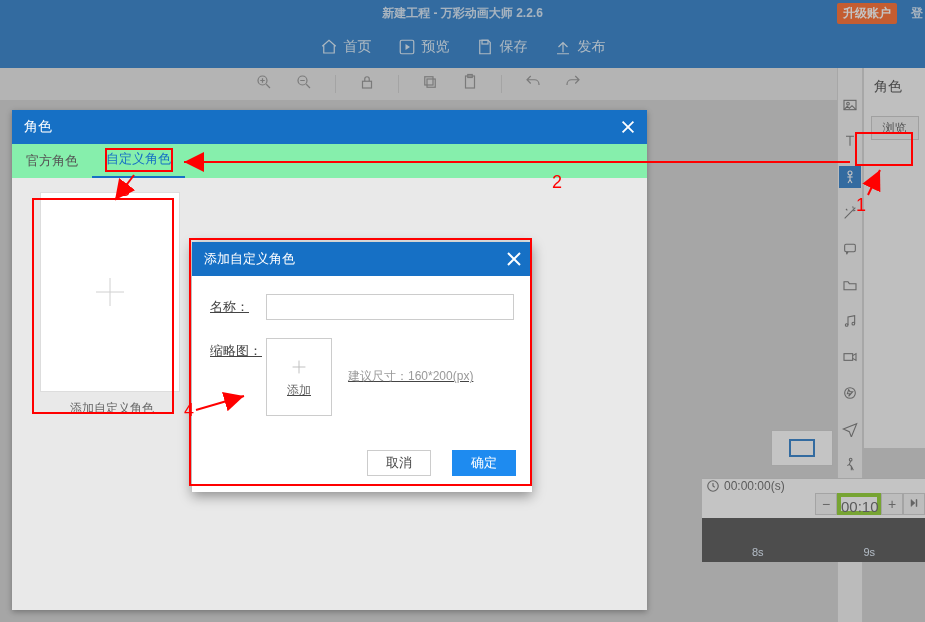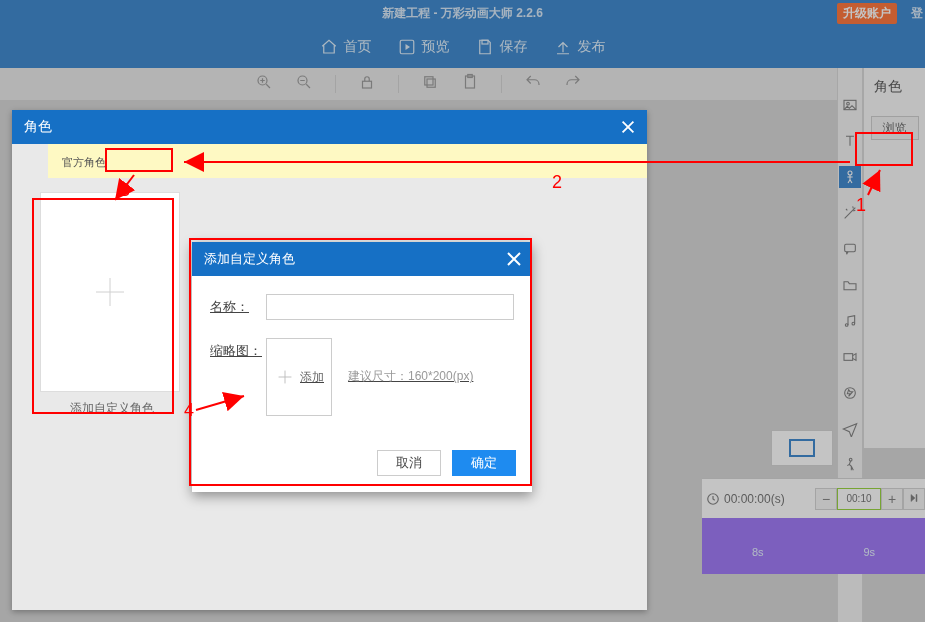--- a/index.html
+++ b/index.html
@@ -31,55 +31,55 @@
   
   .right-inspect { position:absolute; right:0; top:68px; width:62px; height:380px; background:#f7f7f7; border-left:1px solid #d0d0d0; }
   .right-inspect .head { padding:10px 0 6px 10px; font-size:14px; color:#333; }
   .right-inspect .browse { margin:14px auto 0; width:48px; height:24px; background:#f0f0f0; border:1px solid #c6c6c6; font-size:12px; text-align:center; line-height:22px; color:#444; }
 
   
   .framebox { position:absolute; right:92px; top:430px; width:62px; height:36px; background:#fff; border:1px solid #ccc; display:flex; align-items:center; justify-content:center; }
   .framebox .inner { width:26px; height:18px; border:2px solid #1670c5; }
 
   
-  .timeline { position:absolute; left:702px; right:0; top:478px; height:40px; background:#fff; border-top:1px solid #ccc; display:flex; align-items:center; font-size:12px; color:#555; }
+  .timeline { position:absolute; left:702px; right:0; top:478px; height:40px; background:#fff; border-top:1px solid #ccc; display:flex; align-items:flex-start; font-size:12px; color:#555;flex-direction:column; }
   .timeline .clock { margin-left:4px; display:flex; align-items:center; gap:4px; }
   .timeline .tstep { margin-left:auto; display:flex; align-items:center; }
   .timeline .btn { width:22px; height:22px; border:1px solid #ccc; background:#f4f4f4; text-align:center; line-height:20px; font-size:14px; color:#666; }
-  .timeline .val { width:44px; height:22px; border:1px solid #84cc16; background:#fff; text-align:center; line-height:20px; font-size:10px; }
-  .ruler { position:absolute; left:702px; right:0; top:518px; height:56px; background:#8b5cf6;text-align:center; }
+  .timeline .val { width:44px; height:22px; border:4px solid #84cc16; background:#fff; text-align:center; line-height:20px; font-size:15px; }
+  .ruler { position:absolute; left:702px; right:0; top:518px; height:44px; background:#404040;text-align:center; }
   .ruler .ticklabels { position:absolute; top:28px; left:0; right:0; display:flex; justify-content:space-around; font-size:11px; color:#e1efff; }
 
   
   .dim { position:absolute; inset:0; background:rgba(100,100,100,0.38); }
 
   
   .roles-panel { position:absolute; left:12px; top:110px; width:635px; height:500px; background:#e9e9e9; box-shadow:0 2px 6px rgba(0,0,0,.3); }
   .roles-panel .hdr { height:34px; background:#1670c5; color:#fff; font-size:14px; display:flex; align-items:center; padding:0 12px; position:relative; }
   .roles-panel .hdr .close { position:absolute; right:10px; top:8px; width:18px; height:18px; }
-  .roles-panel .tabs { height:34px; background:#fef9c3; display:flex; align-items:flex-end; font-size:11px;margin-left:36px; }
+  .roles-panel .tabs { height:34px; background:#86efac; display:flex; align-items:flex-end; font-size:13px; }
   .roles-panel .tabs .tab { padding:8px 14px; color:#555; }
   .roles-panel .tabs .tab.active { color:#1670c5; border-bottom:2px solid #1670c5; }
   .roles-panel .body { position:relative; height:432px; background:#e9e9e9; }
   .add-card { position:absolute; left:28px; top:14px; width:140px; height:200px; background:#fff; border:1px solid #ddd; display:flex; align-items:center; justify-content:center; }
   .add-card svg { stroke:#d0d0d0; }
   .add-card-label { position:absolute; left:30px; top:222px; width:140px; text-align:center; font-size:12px; color:#666; }
 
   
   .modal { position:absolute; left:180px; top:64px; width:340px; background:#fff; box-shadow:0 4px 12px rgba(0,0,0,.4); }
   .modal .mhdr { height:34px; background:#1670c5; color:#fff; font-size:13px; display:flex; align-items:center; padding:0 12px; position:relative; }
   .modal .mhdr .close { position:absolute; right:8px; top:7px; width:20px; height:20px; }
   .modal .mbody { padding:18px 18px 6px; font-size:13px; color:#444;text-decoration:underline; }
   .modal .row { display:flex; align-items:flex-start; margin-bottom:18px; }
   .modal .row .lbl { width:56px; padding-top:4px; }
   .modal .row input[type=text] { flex:1; height:26px; border:1px solid #ccc; padding:2px 6px; }
-  .thumb-add { width:66px; height:78px; border:1px solid #ccc; display:flex; flex-direction:row; align-items:center; justify-content:center; gap:4px; font-size:12px; color:#666; }
+  .thumb-add { width:66px; height:78px; border:1px solid #ccc; display:flex; flex-direction:column; align-items:center; justify-content:center; gap:4px; font-size:12px; color:#666; }
   .thumb-add svg { stroke:#bbb; }
   .hint { margin-left:16px; margin-top:30px; font-size:12px; color:#999; }
-  .modal .mfoot { display:flex; justify-content:flex-end; padding:10px 16px 16px; }
+  .modal .mfoot { display:flex; justify-content:flex-end; gap:10px; padding:10px 16px 16px; }
   .modal .mfoot .b { width:64px; height:26px; font-size:13px; border:1px solid #ccc; background:#fff; text-align:center; line-height:24px; color:#444; }
   .modal .mfoot .b.primary { background:#1e8bf0; border-color:#1e8bf0; color:#fff;margin-left:11px; }
 
   
   .anno { position:absolute; inset:0; pointer-events:none; }
   .anno .num { position:absolute; color:#ff0000; font-size:18px; font-weight:500; }
   .anno .box { position:absolute; border:2px solid #ff0000; }
   .closeX svg { stroke:#fff; stroke-width:2; fill:none; }
 </style>
 </head>
@@ -260,20 +260,21 @@
 
   <div class="roles-panel">
     <div class="hdr">
       <span>角色</span>
       <span class="close closeX"><svg viewBox="0 0 20 20">
             <path d="M4 4l12 12M16 4L4 16"></path>
           </svg></span>
     </div>
     <div class="tabs">
       <div class="tab">官方角色</div>
+      <div class="tab active">自定义角色</div>
     </div>
     <div class="body">
       <div class="add-card">
         <svg width="40" height="40" viewBox="0 0 40 40" style="stroke-width:1">
             <path d="M20 6v28M6 20h28"></path>
           </svg>
       </div>
       <div class="add-card-label">添加自定义角色</div>
 
       <div class="modal">

